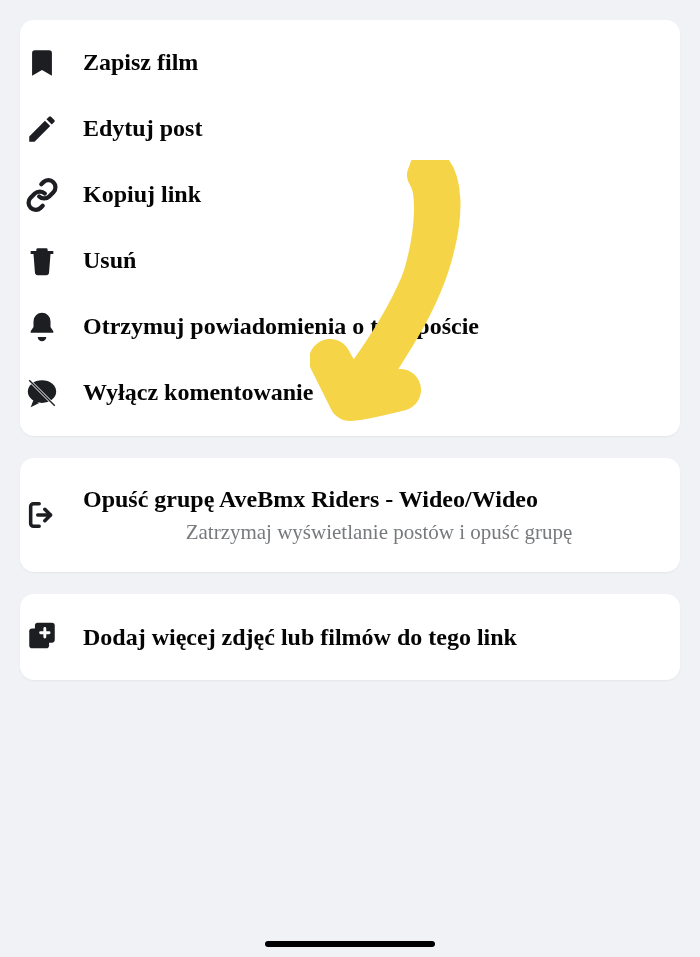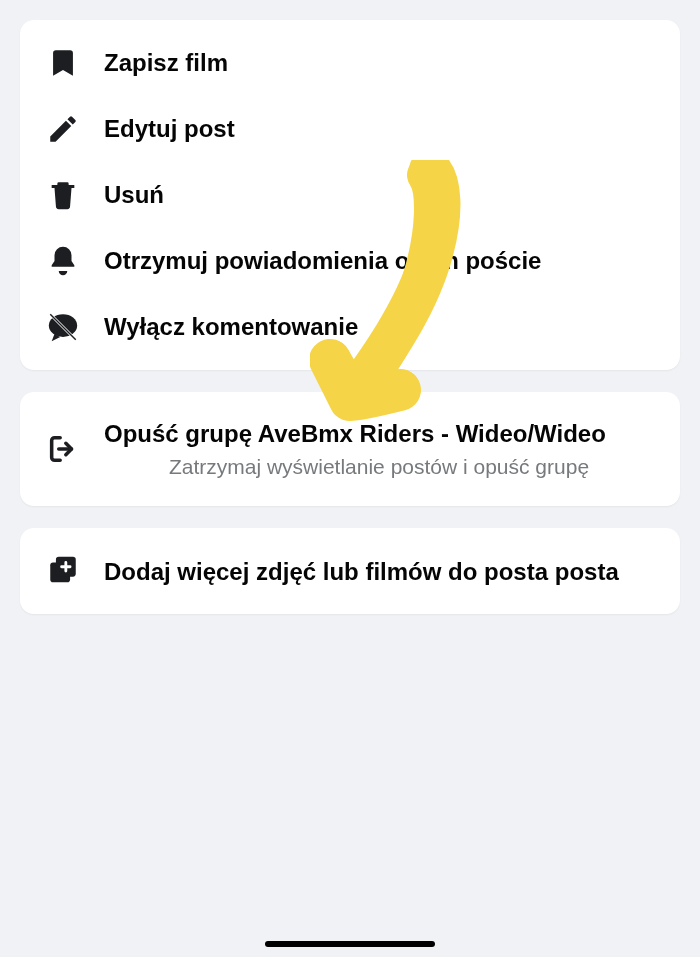--- a/index.html
+++ b/index.html
@@ -14,22 +14,23 @@
     .menu-card {
       background: #ffffff;
       border-radius: 14px;
       margin-bottom: 22px;
       padding: 10px 0;
       box-shadow: 0 1px 2px rgba(0,0,0,0.05);
     }
     .menu-item {
       display: flex;
       align-items: center;
-      padding: 16px 26px;
+      padding: 16px 5px;
       cursor: pointer;
+      font-family: Liberation Serif, serif;
     }
     .icon-wrap {
       width: 42px;
       display: flex;
       align-items: center;
       justify-content: flex-start;
       flex-shrink: 0;
     }
     .icon-wrap svg {
       width: 34px;
@@ -93,20 +94,31 @@
     <div class="icon-wrap">
       <svg viewBox="0 0 24 24" fill="currentColor">
           <path d="M3 17.25V21h3.75L17.81 9.94l-3.75-3.75L3 17.25zM20.71 7.04a1 1 0 0 0 0-1.41l-2.34-2.34a1 1 0 0 0-1.41 0l-1.83 1.83 3.75 3.75 1.83-1.83z"></path>
         </svg>
     </div>
     <div class="text-wrap">
       <div class="label">Edytuj post</div>
     </div>
   </div>
 
+  <div class="menu-item">
+    <div class="icon-wrap">
+      <svg viewBox="0 0 24 24" fill="none" stroke="currentColor" stroke-width="3" stroke-linecap="round">
+          <path d="M10 13a5 5 0 0 0 7.07 0l3-3a5 5 0 0 0-7.07-7.07l-1.5 1.5"></path>
+          <path d="M14 11a5 5 0 0 0-7.07 0l-3 3a5 5 0 0 0 7.07 7.07l1.5-1.5"></path>
+        </svg>
+    </div>
+    <div class="text-wrap">
+      <div class="label">Kopiuj link</div>
+    </div>
+  </div>
 
   <div class="menu-item">
     <div class="icon-wrap">
       <svg viewBox="0 0 24 24" fill="currentColor">
           <path d="M6 7h12l-1 13a2 2 0 0 1-2 2H9a2 2 0 0 1-2-2L6 7zm3-4h6a1 1 0 0 1 1 1v1H8V4a1 1 0 0 1 1-1zM4 5h16v2H4V5z"></path>
         </svg>
     </div>
     <div class="text-wrap">
       <div class="label">Usuń</div>
     </div>
@@ -158,21 +170,21 @@
 <div class="menu-card">
   <div class="menu-item">
     <div class="icon-wrap">
       <svg viewBox="0 0 24 24" fill="currentColor">
           <rect x="3" y="6" width="14" height="14" rx="2"></rect>
           <rect x="7" y="2" width="14" height="14" rx="2" fill="currentColor"></rect>
           <path d="M14 6v6M11 9h6" stroke="#fff" stroke-width="2" stroke-linecap="round"></path>
         </svg>
     </div>
     <div class="text-wrap">
-      <div class="label">Dodaj więcej zdjęć lub filmów do posta posta</div>
+      <div class="label">Dodaj więcej zdjęć lub filmów do tego link</div>
     </div>
   </div>
 </div>
 
 <svg class="arrow-annotation" viewBox="0 0 170 270">
   <path d="M 120 10 
            C 130 20, 135 50, 120 100
            C 105 150, 70 200, 40 240
            L 40 240
            L 20 200

